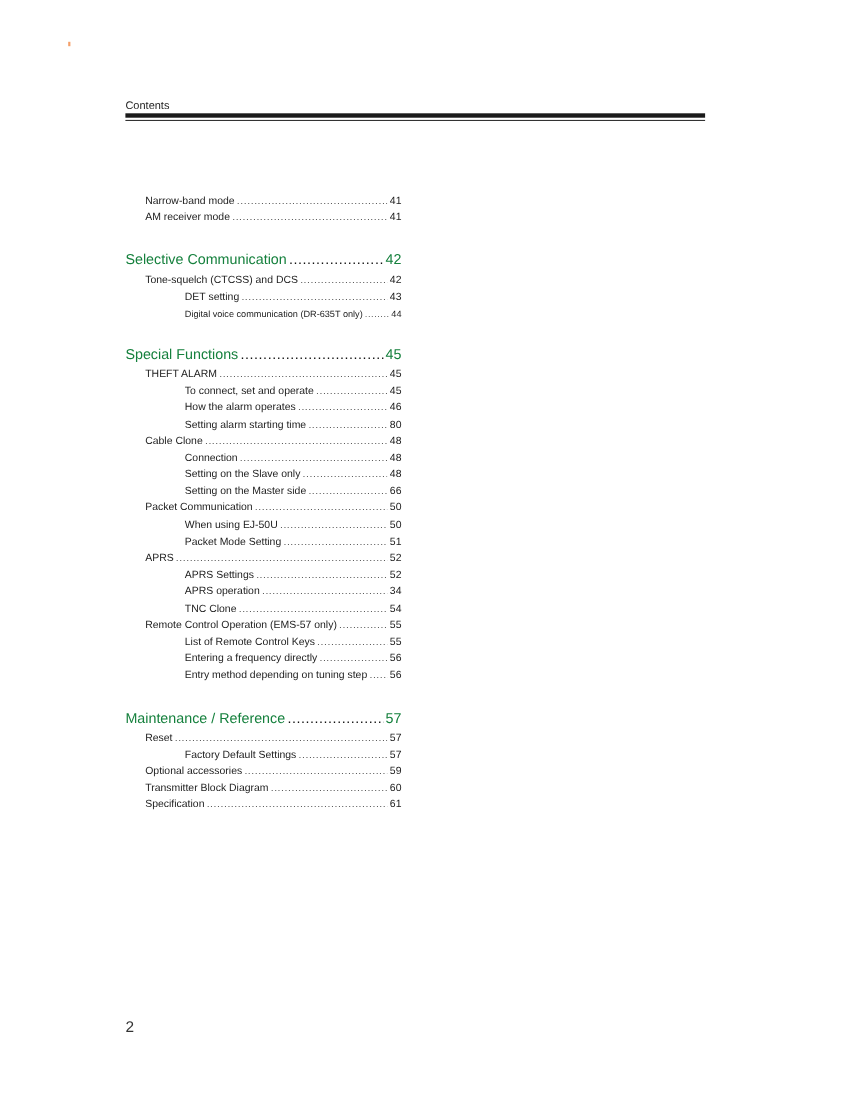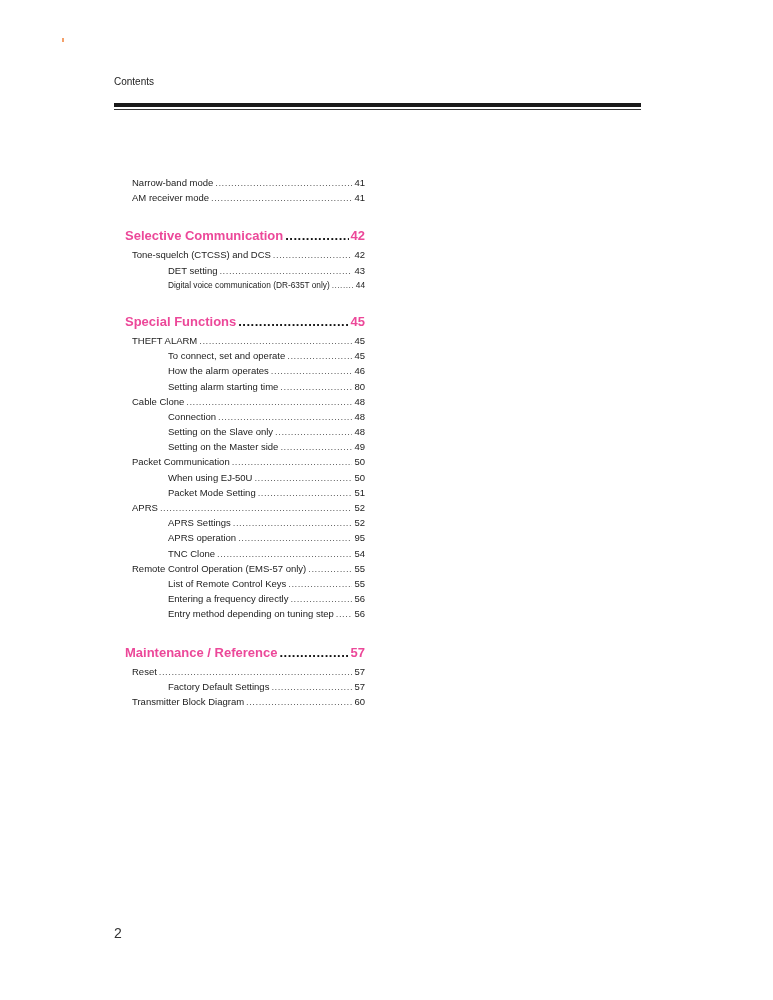--- a/index.html
+++ b/index.html
@@ -1,38 +1,38 @@
 <!DOCTYPE html>
 <html><head>
   <meta charset="utf-8">
   <style>
     html, body { margin: 0; padding: 0; background: #ffffff; }
     body {
       width: 773px; height: 1000px; position: relative; overflow: hidden;
       font-family: "Liberation Sans", sans-serif; color: #1a1a1a;
     }
     .mark { position: absolute; left: 62px; top: 38px; width: 2px; height: 4px; background: #f4a06a; }
-    .header-label { position: absolute; left: 114px; top: 76px; font-size: 10px; color: #222; text-align: right; }
+    .header-label { position: absolute; left: 114px; top: 91px; font-size: 10px; color: #222; text-align: right; }
     .rule-thick { position: absolute; left: 114px; top: 103px; width: 527px; height: 4px; background: #1a1a1a; }
     .rule-thin { position: absolute; left: 114px; top: 109px; width: 527px; height: 1px; background: #333; }
     .toc { position: absolute; left: 114px; top: 175px; width: 251px; }
     .row { display: flex; align-items: baseline; white-space: nowrap; }
     .row .label { flex: 0 0 auto; }
     .row .dots {
       flex: 1 1 auto; overflow: hidden; margin: 0 2px; color: #555;
       letter-spacing: 0.5px;
     }
     .row .dots::before {
       content: "..................................................................................................................................................................";
     }
     .row .page { flex: 0 0 auto; }
     .lvl1 { font-size: 9.5px; padding-left: 18px; height: 15.2px; line-height: 15.2px; color: #222; }
     .lvl2 { font-size: 9.5px; padding-left: 54px; height: 15.2px; line-height: 15.2px; color: #222; }
     .lvl2.small { font-size: 8.3px; }
-    .sec { font-size: 13px; font-weight: bold; height: 22px; line-height: 22px; color: #ec4899; margin-left: 11px; }
+    .sec { font-size: 13px; font-weight: normal; height: 22px; line-height: 22px; color: #15803d; }
     .sec .dots { color: #111; }
     .gap-a { height: 20px; }
     .gap-b { height: 18px; }
     .gap-c { height: 20px; }
     .page-number { position: absolute; left: 114px; top: 925px; font-size: 14px; color: #333; }
   </style>
 </head>
 <body>
 
 <div class="mark"></div>
@@ -115,21 +115,21 @@
     <span class="page">48</span>
   </div>
   <div class="row lvl2">
     <span class="label">Setting on the Slave only</span>
     <span class="dots"></span>
     <span class="page">48</span>
   </div>
   <div class="row lvl2">
     <span class="label">Setting on the Master side</span>
     <span class="dots"></span>
-    <span class="page">49</span>
+    <span class="page">66</span>
   </div>
   <div class="row lvl1">
     <span class="label">Packet Communication</span>
     <span class="dots"></span>
     <span class="page">50</span>
   </div>
   <div class="row lvl2">
     <span class="label">When using EJ-50U</span>
     <span class="dots"></span>
     <span class="page">50</span>
@@ -145,21 +145,21 @@
     <span class="page">52</span>
   </div>
   <div class="row lvl2">
     <span class="label">APRS Settings</span>
     <span class="dots"></span>
     <span class="page">52</span>
   </div>
   <div class="row lvl2">
     <span class="label">APRS operation</span>
     <span class="dots"></span>
-    <span class="page">95</span>
+    <span class="page">34</span>
   </div>
   <div class="row lvl2">
     <span class="label">TNC Clone</span>
     <span class="dots"></span>
     <span class="page">54</span>
   </div>
   <div class="row lvl1">
     <span class="label">Remote Control Operation (EMS-57 only)</span>
     <span class="dots"></span>
     <span class="page">55</span>
@@ -191,19 +191,29 @@
     <span class="label">Reset</span>
     <span class="dots"></span>
     <span class="page">57</span>
   </div>
   <div class="row lvl2">
     <span class="label">Factory Default Settings</span>
     <span class="dots"></span>
     <span class="page">57</span>
   </div>
   <div class="row lvl1">
+    <span class="label">Optional accessories</span>
+    <span class="dots"></span>
+    <span class="page">59</span>
+  </div>
+  <div class="row lvl1">
     <span class="label">Transmitter Block Diagram</span>
     <span class="dots"></span>
     <span class="page">60</span>
   </div>
+  <div class="row lvl1">
+    <span class="label">Specification</span>
+    <span class="dots"></span>
+    <span class="page">61</span>
+  </div>
 </div>
 
 <div class="page-number">2</div>
 
 </body></html>

